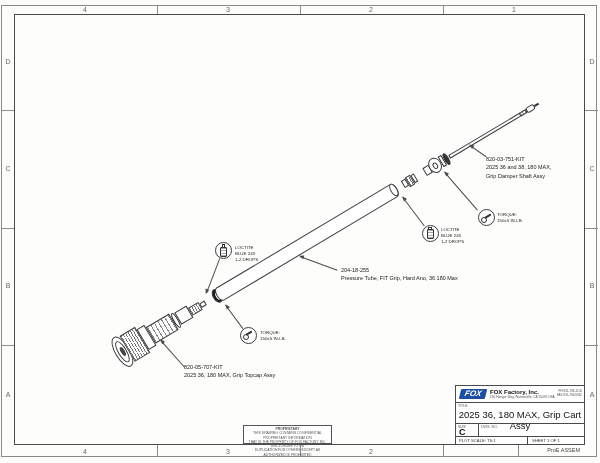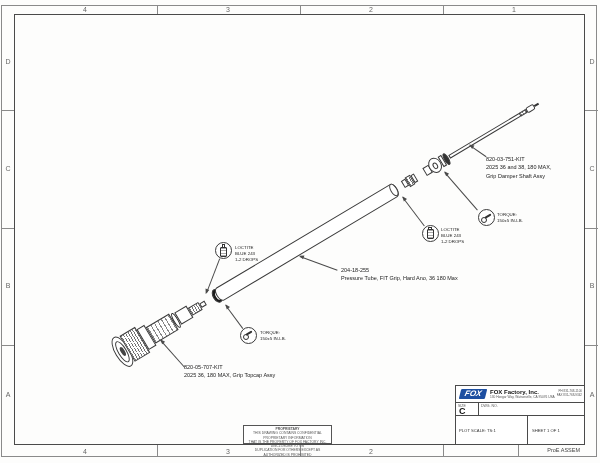--- a/index.html
+++ b/index.html
@@ -202,20 +202,24 @@
       <div class="logo">FOX</div>
       <div class="tb-name">
         <div class="company">FOX Factory, Inc.</div>
         <div class="address">130 Hangar Way, Watsonville, CA 95076 USA</div>
       </div>
       <div class="phones">
         <div>PH 831-768-1100</div>
         <div>FAX 831-768-9342</div>
       </div>
     </div>
+    <div class="tb-row2">
+      <div class="tb-label">TITLE</div>
+      <div class="tb-title">2025 36, 180 MAX, Grip Cart Assy</div>
+    </div>
     <div class="tb-row3">
       <div class="size-cell">
         <div class="tb-label">SIZE</div>
         <div class="size-val">C</div>
       </div>
       <div class="dwg-cell">
         <div class="tb-label">DWG. NO.</div>
       </div>
     </div>
     <div class="tb-row4">

